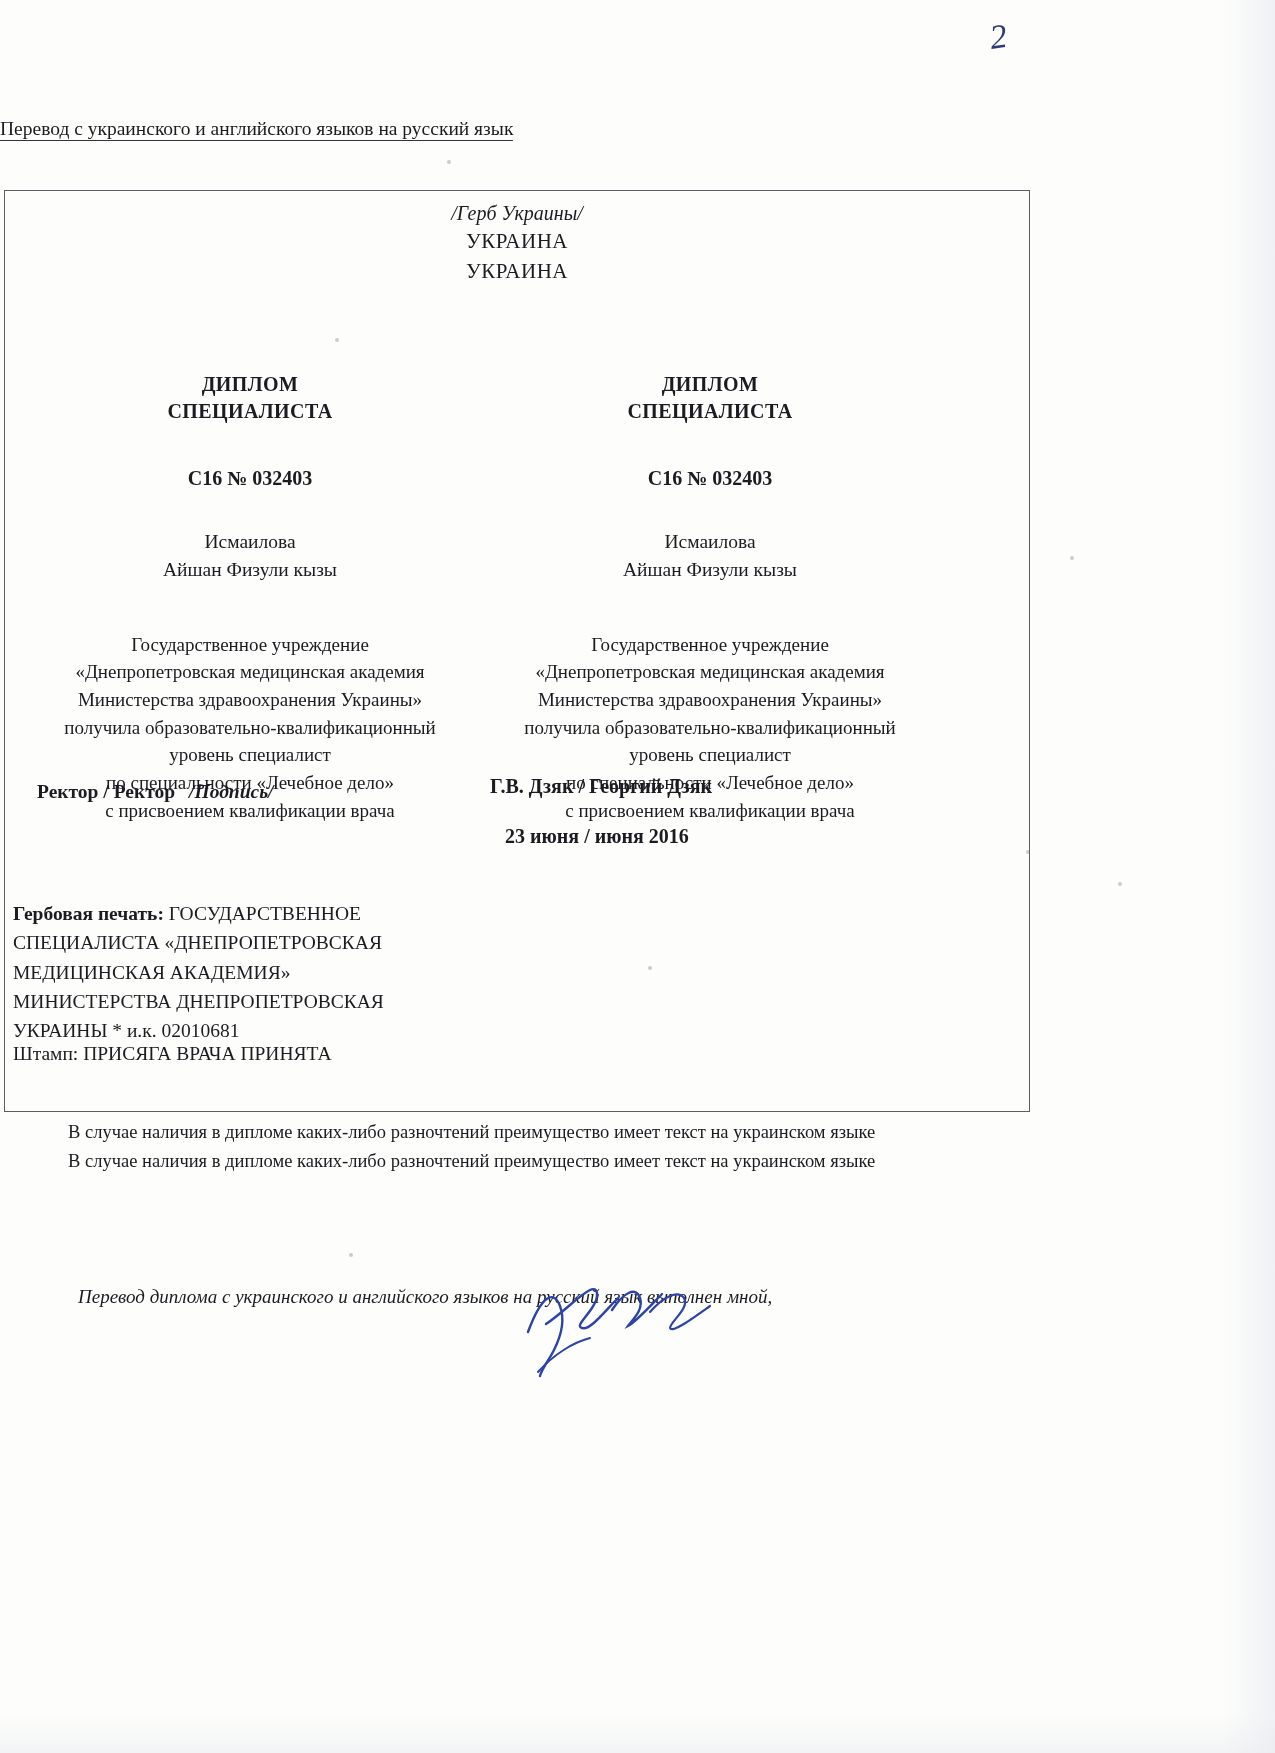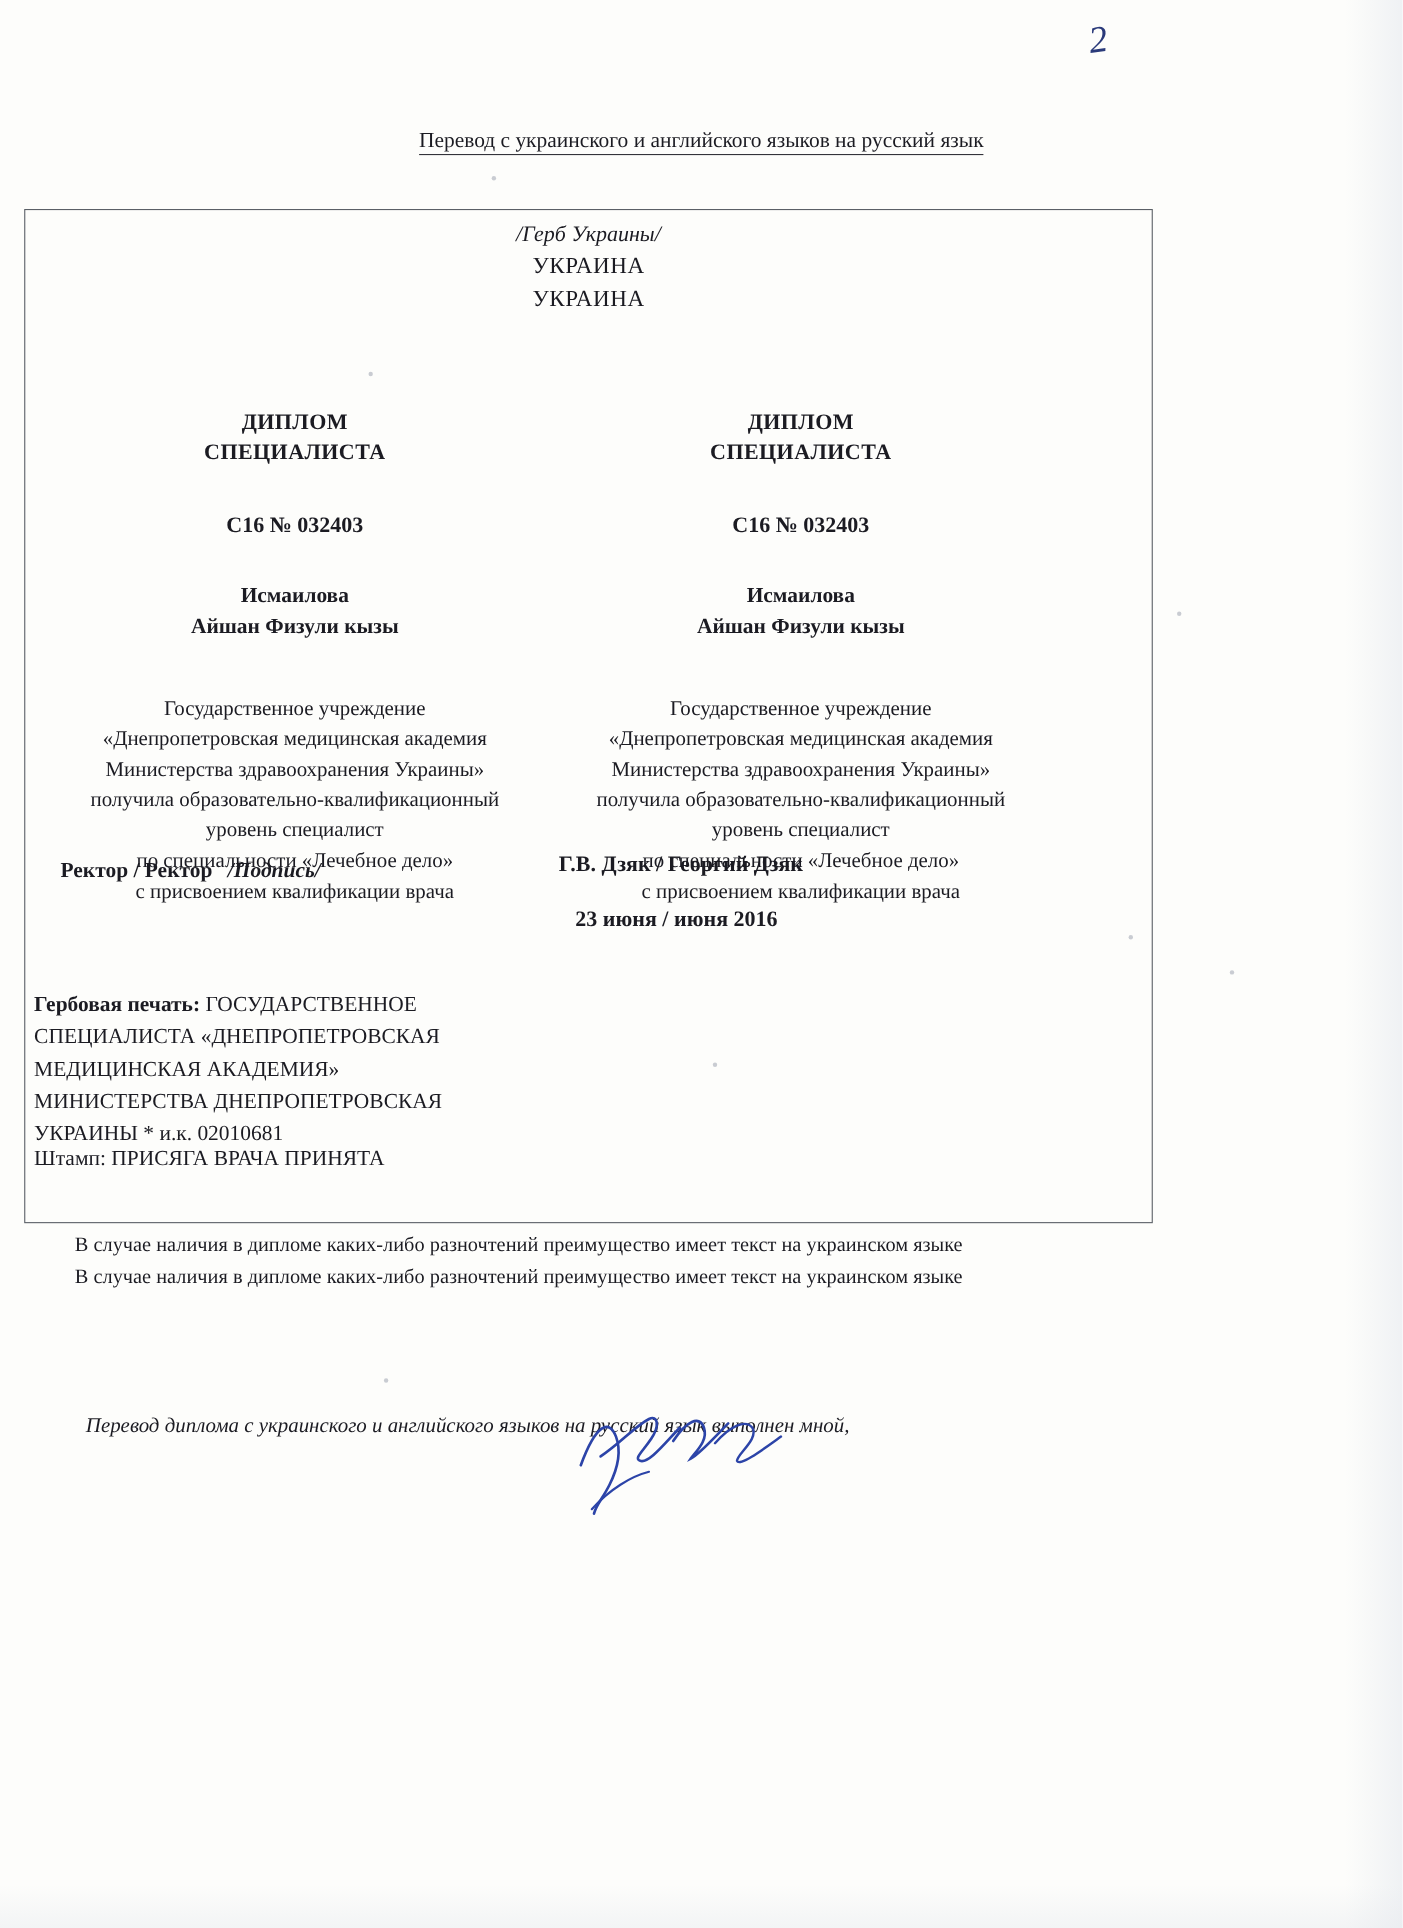--- a/index.html
+++ b/index.html
@@ -43,31 +43,31 @@
     font-size: 34px;
     color: #2a3a7a;
     transform: rotate(-8deg);
   }
 
   .top-note {
     position: absolute;
     top: 118px;
     left: 0;
     width: 100%;
-    text-align: center;
+    text-align: left;
     font-size: 19.5px;
   }
   .top-note span {
     border-bottom: 1px solid #33333a;
     padding-bottom: 1px;
   }
 
   .frame {
     position: absolute;
-    left: 22px;
+    left: 4px;
     top: 190px;
     width: 1024px;
     height: 920px;
     border: 1px solid #5a5f66;
     border-right-color: #5a5f66;
   }
   .frame-inner {
     position: relative;
     width: 100%;
     height: 100%;
@@ -106,21 +106,21 @@
     letter-spacing: 0.4px;
   }
   .dipl-number {
     text-align: center;
     font-weight: bold;
     font-size: 20px;
     margin-top: 42px;
   }
   .dipl-name {
     text-align: center;
-    font-weight: bold;
+    font-weight: normal;
     font-size: 19.5px;
     margin-top: 38px;
     line-height: 1.45;
   }
   .dipl-body {
     text-align: center;
     font-size: 19px;
     margin-top: 46px;
     line-height: 1.46;
   }

